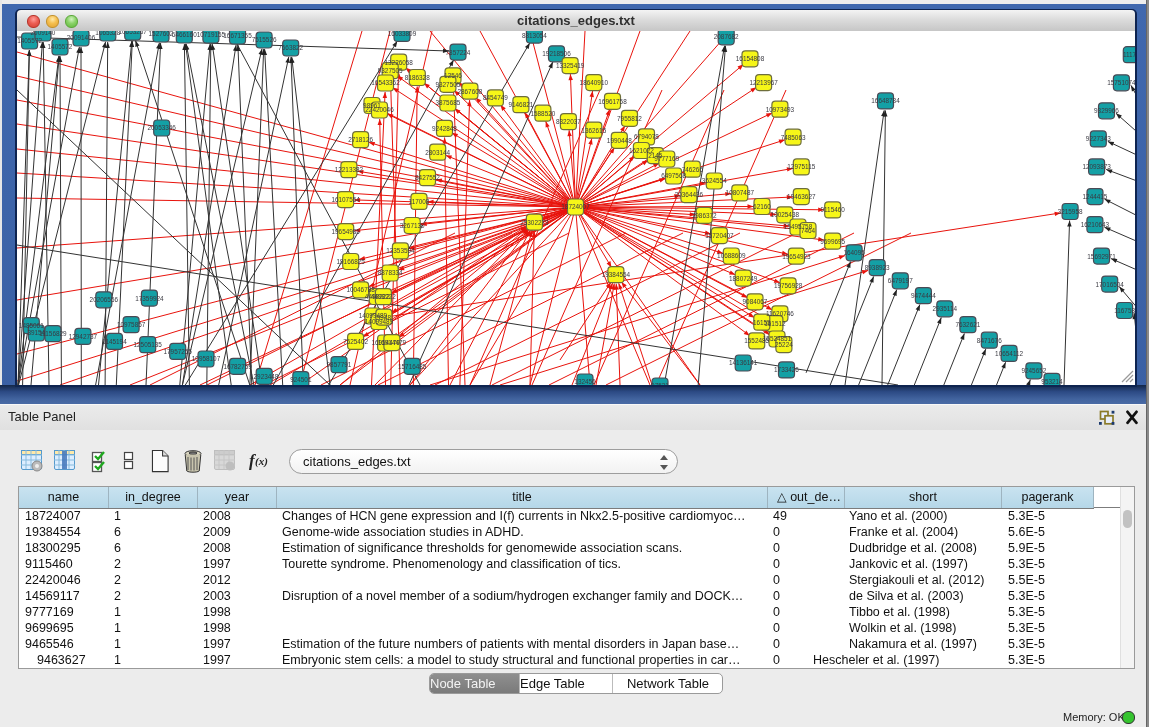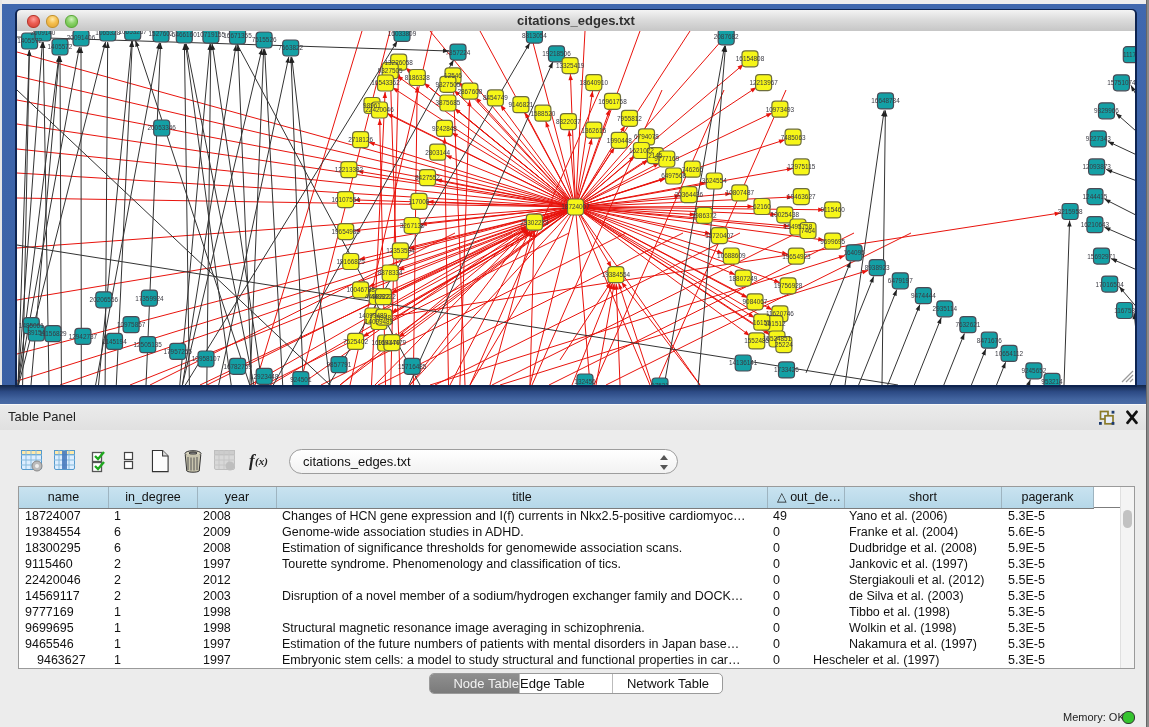--- a/index.html
+++ b/index.html
@@ -766,21 +766,21 @@
   <div class="abs" style="left:1101px;top:0;width:15px;height:181px;background:#f4f4f4;border-left:1px solid #e0e0e0"></div>
   <div class="abs" style="left:1104px;top:23px;width:9px;height:18px;background:#c2c2c2;border-radius:4.5px"></div>
 </div>
 <div class="abs" style="left:19px;top:486px;width:1099px;height:181px;overflow:hidden">
 <div class="trow" style="top:22px">
       <span style="left:6px">18724007</span>
       <span style="left:95px">1</span>
       <span style="left:184px">2008</span>
       <span style="left:263px">Changes of HCN gene expression and I(f) currents in Nkx2.5-positive cardiomyoc…</span>
       <span style="left:754px">49</span>
-      <span style="left:830px">Yano et al. (2006)</span>
+      <span style="left:830px">Yano et al. (2000)</span>
       <span style="left:989px">5.3E-5</span>
     </div>
 <div class="trow" style="top:38px">
       <span style="left:6px">19384554</span>
       <span style="left:95px">6</span>
       <span style="left:184px">2009</span>
       <span style="left:263px">Genome-wide association studies in ADHD.</span>
       <span style="left:754px">0</span>
       <span style="left:830px">Franke et al. (2004)</span>
       <span style="left:989px">5.6E-5</span>
@@ -825,21 +825,20 @@
       <span style="left:95px">1</span>
       <span style="left:184px">1998</span>
       <span style="left:754px">0</span>
       <span style="left:830px">Tibbo et al. (1998)</span>
       <span style="left:989px">5.3E-5</span>
     </div>
 <div class="trow" style="top:134px">
       <span style="left:6px">9699695</span>
       <span style="left:95px">1</span>
       <span style="left:184px">1998</span>
-      <span style="left:263px">Structural magnetic resonance image averaging in schizophrenia.</span>
       <span style="left:754px">0</span>
       <span style="left:830px">Wolkin et al. (1998)</span>
       <span style="left:989px">5.3E-5</span>
     </div>
 <div class="trow" style="top:150px">
       <span style="left:6px">9465546</span>
       <span style="left:95px">1</span>
       <span style="left:184px">1997</span>
       <span style="left:263px">Estimation of the future numbers of patients with mental disorders in Japan base…</span>
       <span style="left:754px">0</span>
@@ -853,21 +852,21 @@
       <span style="left:263px">Embryonic stem cells: a model to study structural and functional properties in car…</span>
       <span style="left:754px">0</span>
       <span style="left:794px">Hescheler et al. (1997)</span>
       <span style="left:989px">5.3E-5</span>
     </div>
 </div>
 
 <div class="abs" style="left:429px;top:673px;width:294px;height:21px;background:#fff;border:1px solid #9a9a9a;
  border-radius:5px;box-sizing:border-box;overflow:hidden;font-size:13px;color:#111">
   <div class="abs" style="left:0;top:0;width:89px;height:21px;background:linear-gradient(#8f8f8f,#787878);
-   color:#f3f3f3;text-align:right;line-height:20px">Node Table</div>
+   color:#f3f3f3;text-align:left;line-height:20px">Node Table</div>
   <div class="abs" style="left:89px;top:0;width:93px;height:21px;text-align:left;line-height:20px;border-left:1px solid #bbb">Edge Table</div>
   <div class="abs" style="left:182px;top:0;width:110px;height:21px;text-align:center;line-height:20px;border-left:1px solid #bbb">Network Table</div>
 </div>
 
 <div class="abs" style="left:1063px;top:711px;font-size:11px;color:#222">Memory: OK</div>
 <div class="abs" style="left:1122px;top:711px;width:11px;height:11px;border-radius:6px;background:#35c42f;border:1.4px solid #333"></div>
 
 <div class="abs" style="left:1146px;top:0;width:3px;height:727px;background:#8a8a8a;border-left:1px solid #666"></div>
 
 </body></html>

